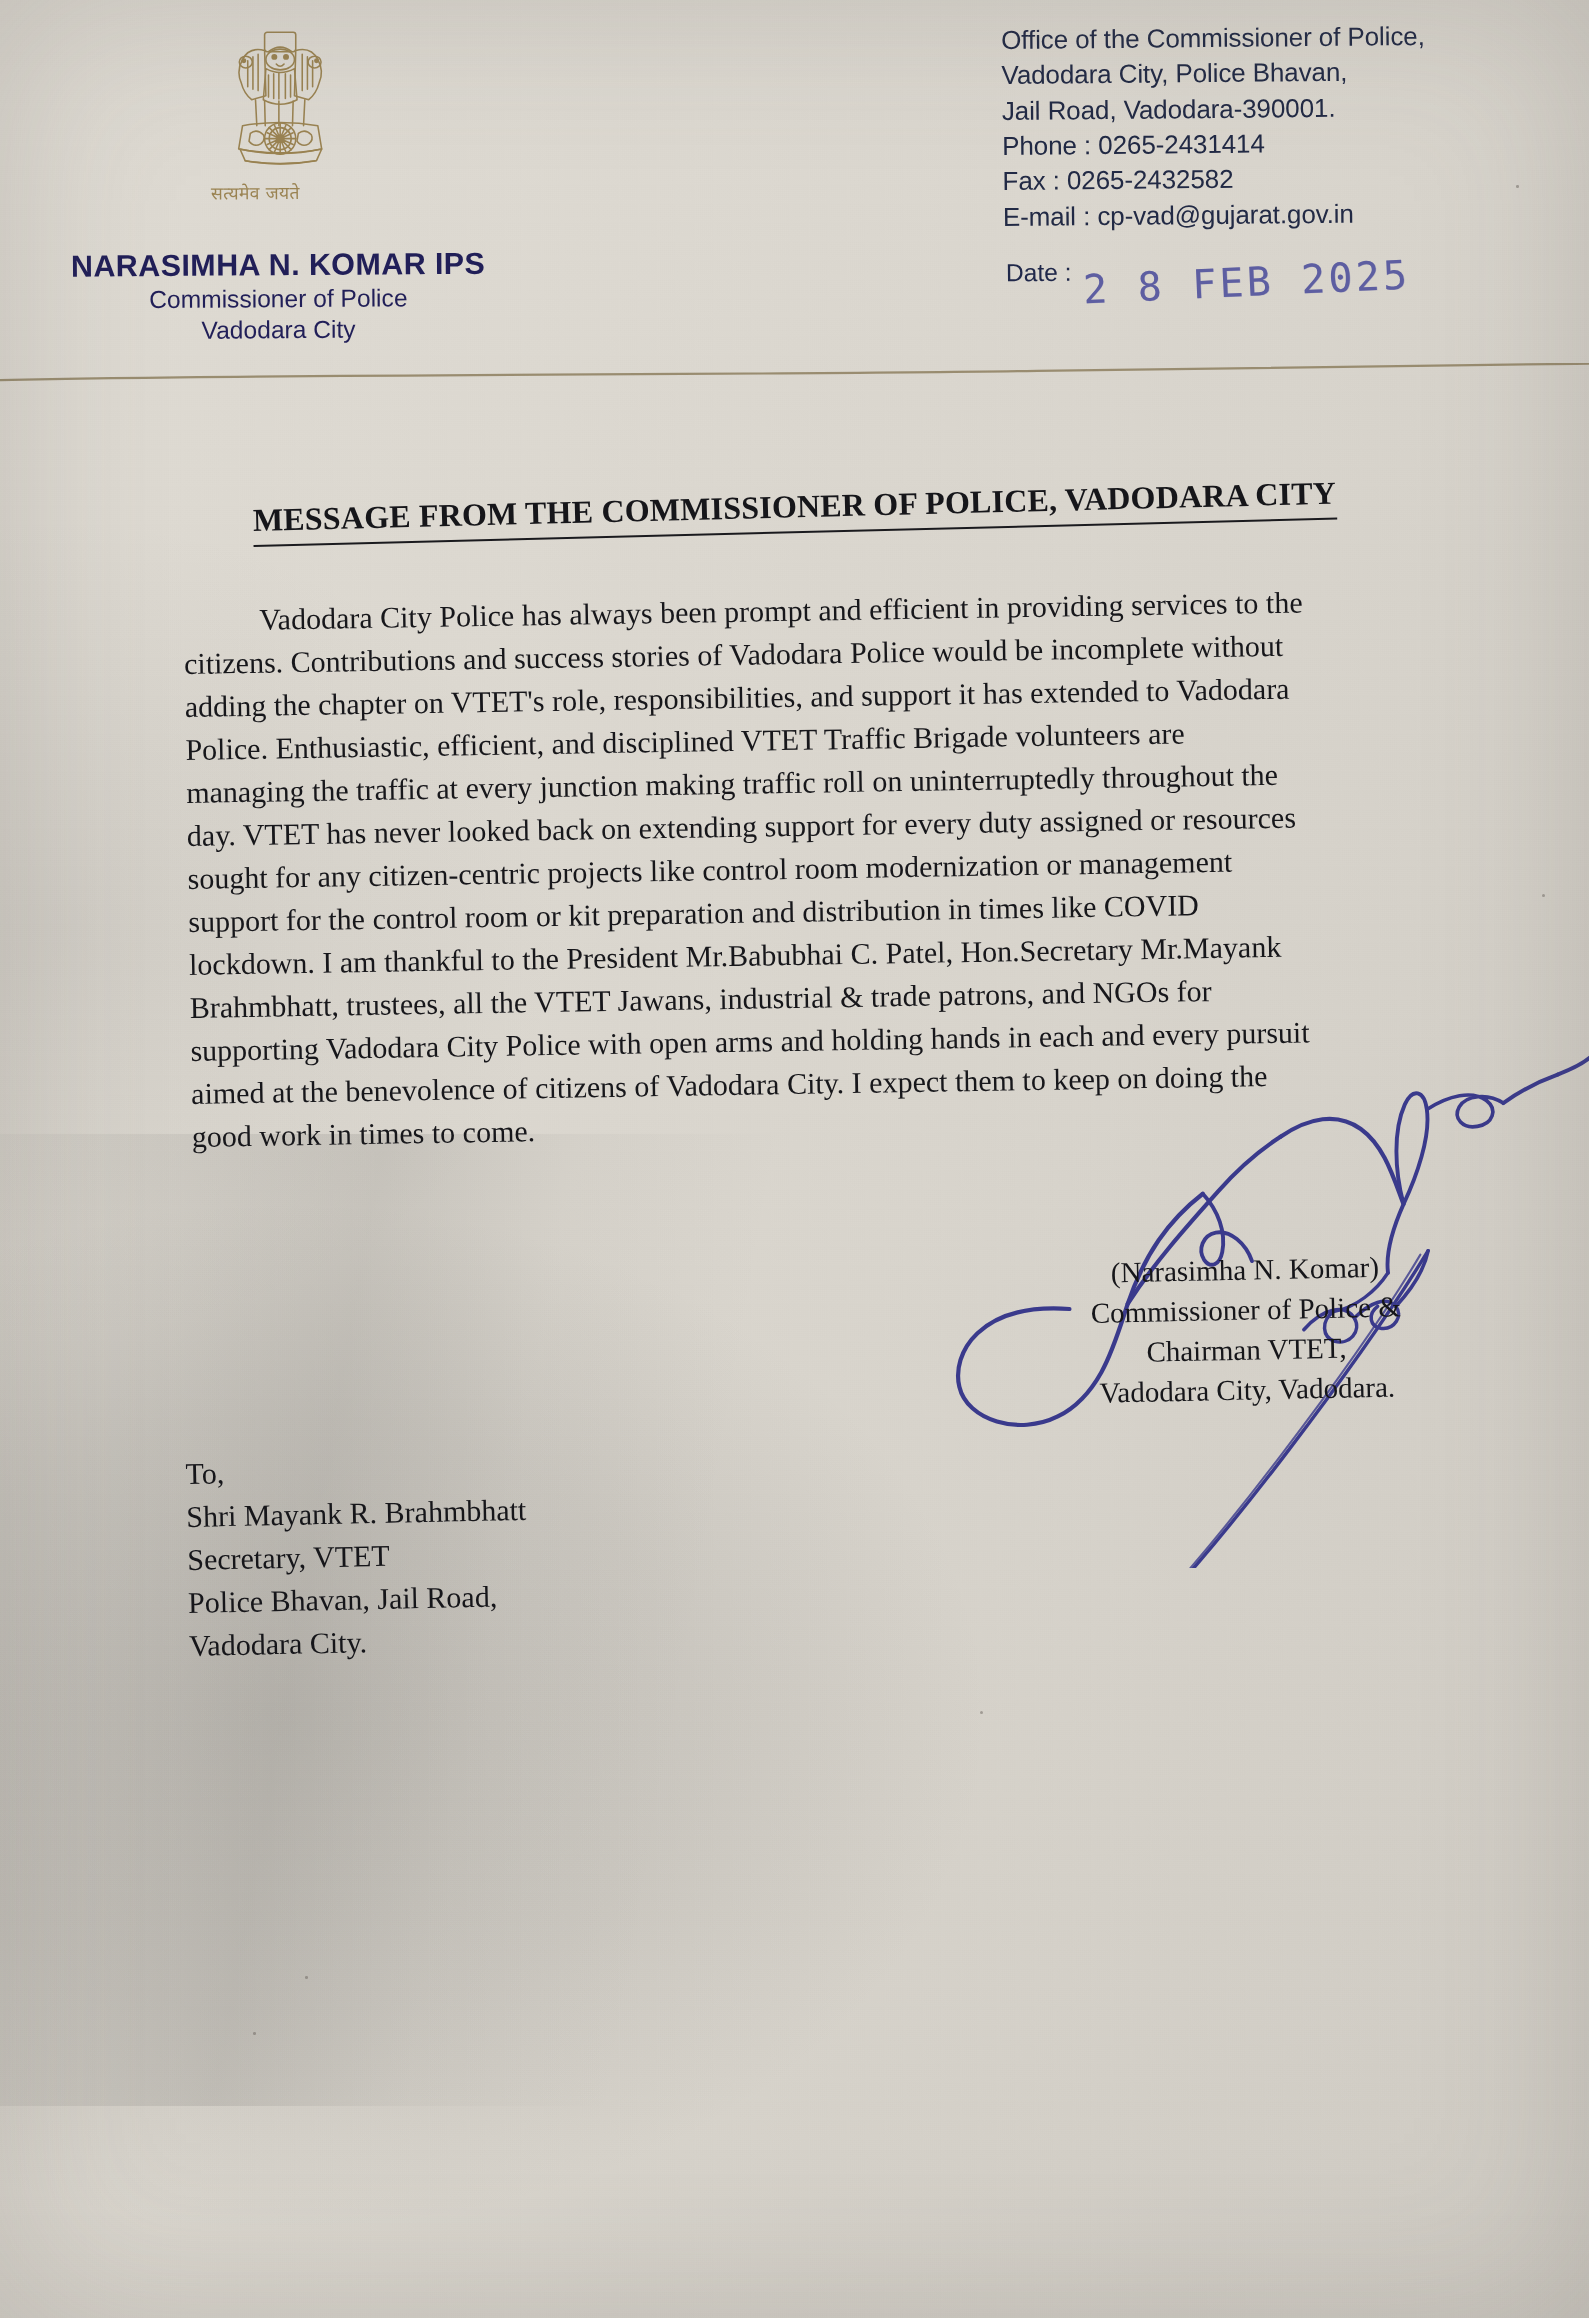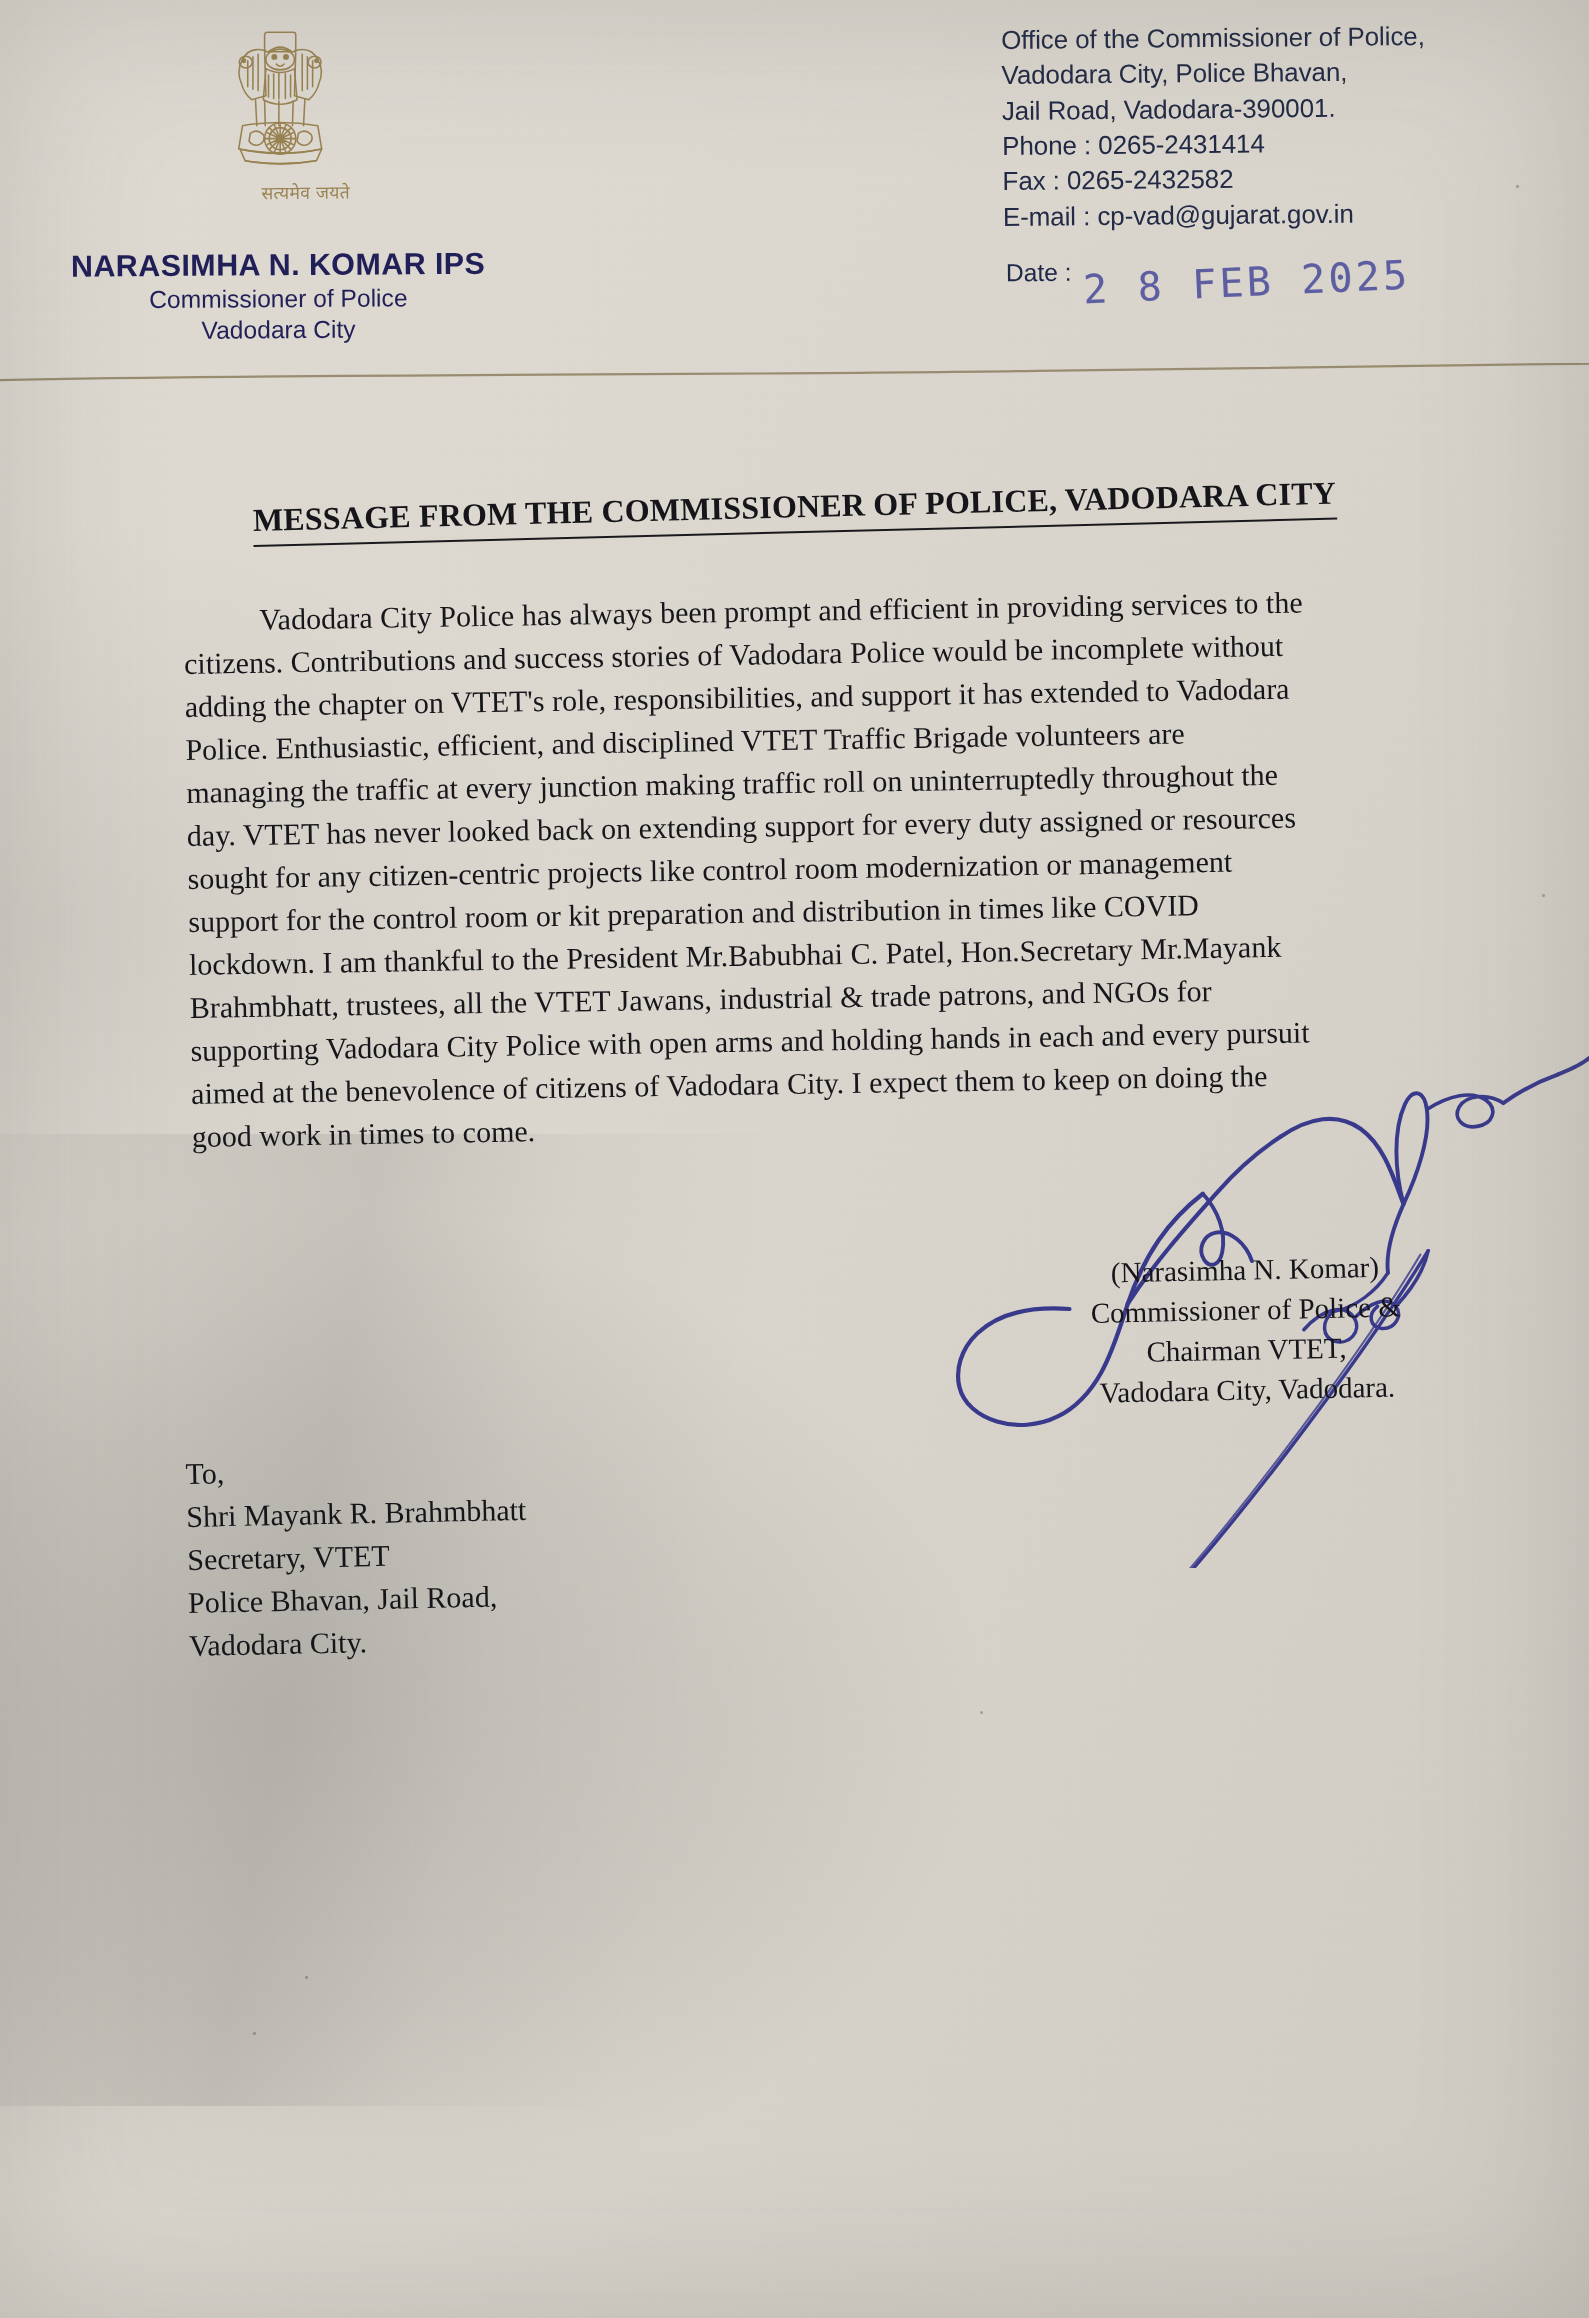--- a/index.html
+++ b/index.html
@@ -32,21 +32,21 @@
     pointer-events:none;
   }
   #vignette{
     position:absolute;inset:0;pointer-events:none;
     box-shadow:inset 0 0 168px rgba(90,88,84,0.22);
   }
 
   
   .emblem{
     position:absolute;left:211px;top:23px;width:139px;height:178px;
-    text-align:right;
+    text-align:left;
   }
   .emblem svg{display:block;margin:0 auto;}
   .emblem .motto{
     font-family:"DejaVu Sans", sans-serif;
     font-size:17.5px;color:#9a8352;letter-spacing:0.3px;margin-top:1.3px;
     transform:rotate(-0.5deg);
   }
 
   .office-block{
     position:absolute;left:1001px;top:23px;width:557px;

